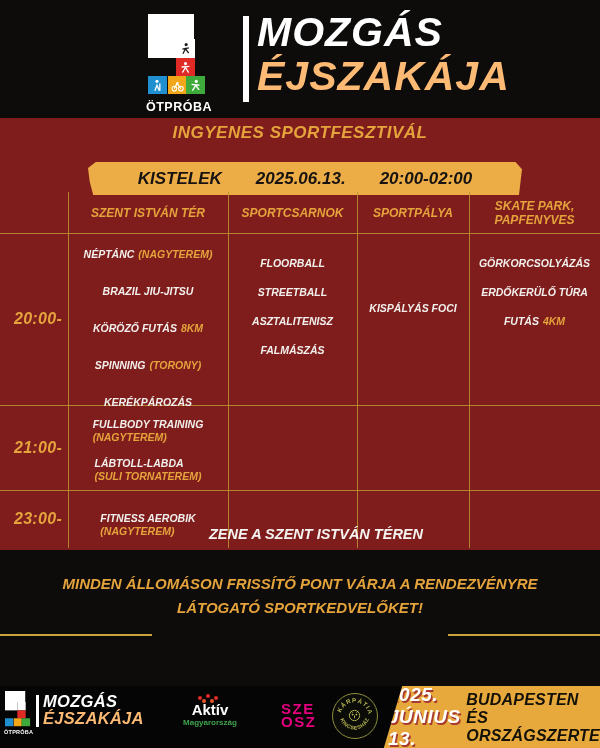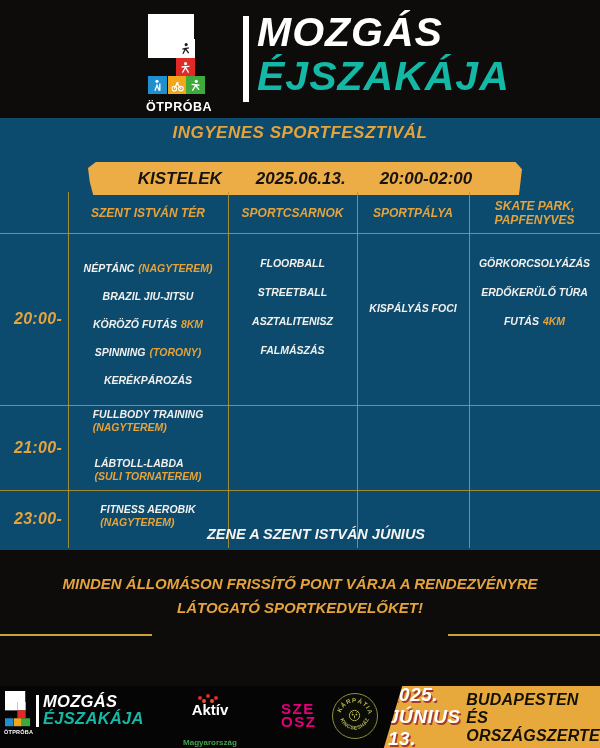--- a/index.html
+++ b/index.html
@@ -22,24 +22,24 @@
   .b-blue  { left:0;   top:62px; width:19px; height:18px; background:#1f8fd0; }
   .b-orng  { left:19.5px; top:62px; width:18px; height:18px; background:#f2a71b; }
   .b-grn   { left:38px; top:62px; width:19px; height:18px; background:#3faa3c; }
   .blk svg { position:absolute; left:3px; top:3px; width:13px; height:13px; }
   .logo5 .caption { position:absolute; left:-2px; top:86px; width:70px;
     color:#fff; font-size:12.5px; font-style:normal; letter-spacing:.5px; }
   .hdr-logo { left:148px; top:14px; width:66px; height:104px; }
   .hdr-bar { position:absolute; left:243px; top:16px; width:6px; height:86px; background:#fff; }
   .hdr-title { position:absolute; left:257px; top:10px; line-height:44px;
     font-size:41px; letter-spacing:1px; }
-  .t1 { color:#fff; } .t2 { color:#14b8a6; }
+  .t1 { color:#fff; } .t2 { color:#fdba74; }
 
   
-  .panel { position:absolute; left:0; top:118px; width:600px; height:432px; background:#0c4a6e; }
+  .panel { position:absolute; left:0; top:118px; width:600px; height:432px; background:#7f1d1d; }
   .subtitle { position:absolute; left:0; top:5px; width:600px; text-align:center;
     color:#e5a33c; font-size:17px; letter-spacing:.5px; }
   .tape { position:absolute; left:88px; top:44px; width:434px; height:33px;
     background:#ecac46; display:flex; align-items:center; justify-content:center; gap:34px;
     clip-path:polygon(0 18%, 1.8% 0, 98.5% 0, 100% 22%, 99.3% 100%, 1.2% 100%, .4% 60%); }
   .tape span { color:#161310; font-size:17px; }
 
   .vline { position:absolute; top:74px; width:1px; height:356px; background:#b9952f; opacity:.85; }
   .hline { position:absolute; left:0; width:600px; height:1px; background:#b9952f; opacity:.85; }
 
@@ -52,27 +52,27 @@
   .c4 { left:469px; width:131px; }
   .ct { left:4px; width:68px; }
   .r1 { top:115px; height:172px; }
   .r2 { top:287px; height:85px; }
   .r3 { top:372px; height:58px; }
   .time-cell { justify-content:center; color:#e5a33c; font-size:16px; letter-spacing:.3px; }
 
   .events { padding-top:22px; gap:13px; }
   .events .item { display:flex; justify-content:center; align-items:baseline; gap:4px;
     color:#f2f0ec; font-size:10.5px; line-height:16px; text-align:center; }
-  .events.five { padding-top:27px; gap:12px; }
+  .events.five { padding-top:13px; gap:21px; }
   .events .item .accent { color:#e5a33c; }
   .accent:empty { display:none; }
   .item.stacked { flex-direction:column; line-height:13px; gap:0; }
   .cell.mid { justify-content:center; padding-bottom:22px; color:#f2f0ec; font-size:10.5px; }
-  .r2.events { padding-top:3px; gap:23px;font-style:italic; }
-  .r3.events { padding-top:13px; gap:0; }
+  .r2.events { padding-top:13px; gap:13px;font-style:italic; }
+  .r3.events { padding-top:22px; gap:0; }
   .span-note { position:absolute; left:200px; top:406px; width:232px; text-align:center;
     color:#f6f4f0; font-size:14.5px; line-height:20px; }
 
   
   .refresh { position:absolute; left:40px; top:572px; width:520px; text-align:center;
     color:#e5a33c; font-size:15px; line-height:24px; }
   .divline { position:absolute; top:634px; height:2px; background:#c9a23c; }
   .div-l { left:0; width:152px; } .div-r { left:448px; width:152px; }
   .info { position:absolute; left:20px; top:651px; width:560px; text-align:center;
     color:#f2f0ec; font-size:10.5px; line-height:16px; }
@@ -82,21 +82,21 @@
   .f-logo-wrap { position:absolute; left:5px; top:5px; width:34px; height:50px; }
   .f-logo-wrap .logo5 { transform:scale(.44); transform-origin:top left; }
   .f-bar { position:absolute; left:36px; top:9px; width:3px; height:32px; background:#fff; }
   .f-brand { position:absolute; left:43px; top:7px; font-size:16.5px; line-height:17px; letter-spacing:.3px; }
   .aktiv { position:absolute; left:168px; top:7px; width:84px; text-align:center; color:#fff; }
   .aktiv .dots { height:8px; position:relative; }
   .aktiv .dots::before { content:""; position:absolute; left:30px; top:3px; width:4px; height:4px;
     border-radius:50%; background:#e02a26;
     box-shadow:8px -2px 0 #e02a26, 16px 0 0 #e02a26, 12px 3px 0 #e8522a, 4px 3px 0 #e8522a; }
   .aktiv .name { font-size:15px; font-style:normal; }
-  .aktiv .sub { font-size:8px; font-style:normal; color:#3fa44c;margin-top:20px; }
+  .aktiv .sub { font-size:8px; font-style:normal; color:#3fa44c; }
   .szeosz { position:absolute; left:281px; top:16px; color:#e6007e; font-size:15px;
     line-height:13px; letter-spacing:1.5px; font-style:normal; }
   .karpatia { position:absolute; left:332px; top:7px; width:46px; height:46px; border-radius:50%;
     background:#0b0b07; border:1.5px solid #8f8f3e; }
   .gold-panel { position:absolute; right:0; top:0; width:230px; height:62px; background:#e7a93c;
     clip-path:polygon(14% 0, 100% 0, 100% 100%, 6% 100%);
     display:flex; flex-direction:row; justify-content:center; align-items:center; padding-left:18px; }
   .gp-date { color:#fff; font-size:19px; letter-spacing:.5px; text-shadow:1.5px 1.5px 0 #a63a30; }
   .gp-scope { color:#141107; font-size:16px; letter-spacing:.2px; margin-top:2px; }
 </style>
@@ -238,21 +238,21 @@
       </div>
     </div>
 
     <div class="cell ct r3 time-cell">23:00-</div>
     <div class="cell c1 r3 events">
       <div class="item stacked">
         <span>FITNESS AEROBIK</span>
         <span class="accent">(NAGYTEREM)</span>
       </div>
     </div>
-    <div class="span-note">ZENE A  SZENT ISTVÁN JÚNIUS</div>
+    <div class="span-note">ZENE A  SZENT ISTVÁN TÉREN</div>
   </div>
 
   <div class="refresh">MINDEN ÁLLOMÁSON FRISSÍTŐ PONT VÁRJA A RENDEZVÉNYRE LÁTOGATÓ SPORTKEDVELŐKET!</div>
   <div class="divline div-l"></div>
   <div class="divline div-r"></div>
   <div class="info">
   </div>
 
   <div class="footer">
     <div class="f-logo-wrap">

